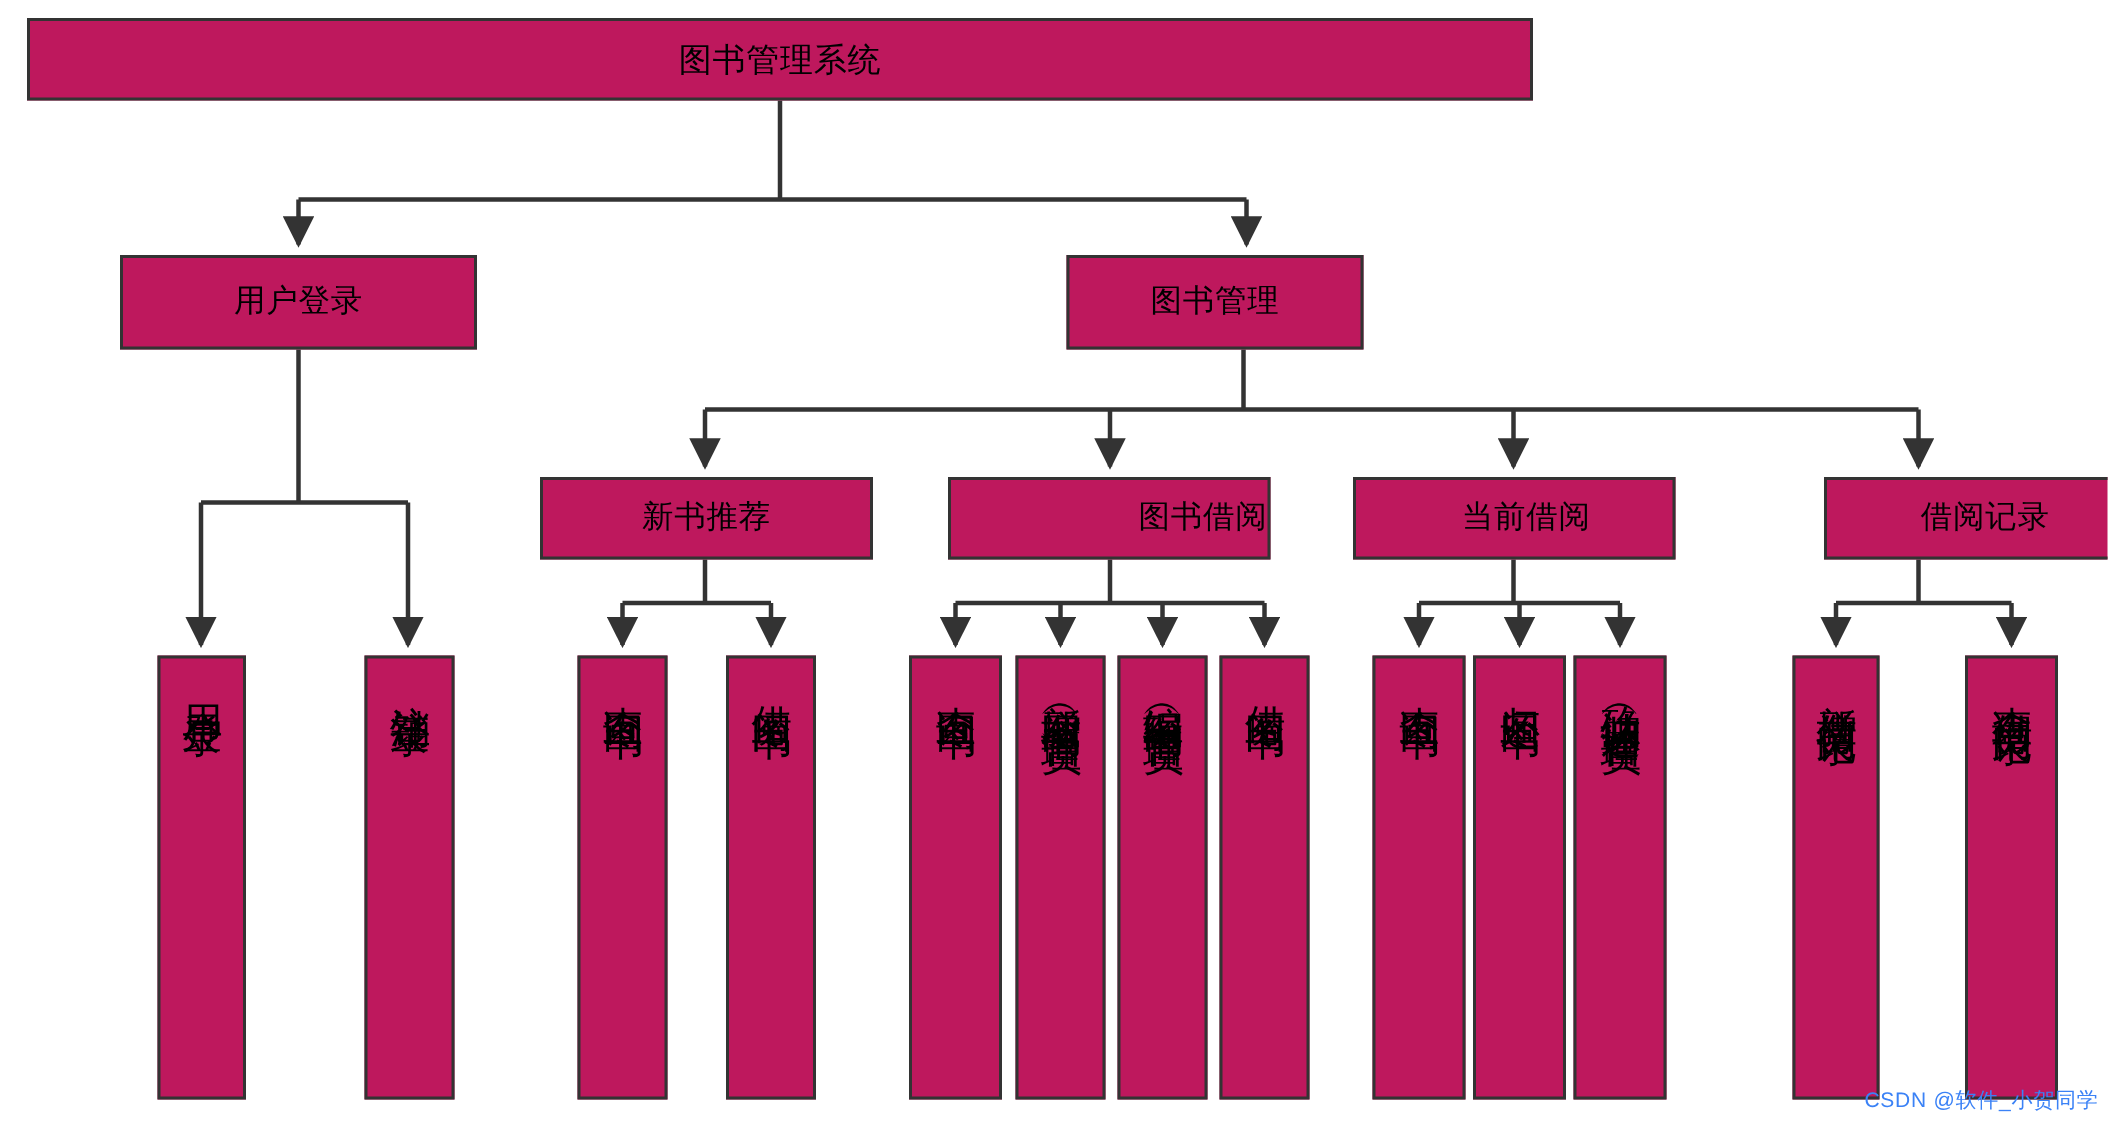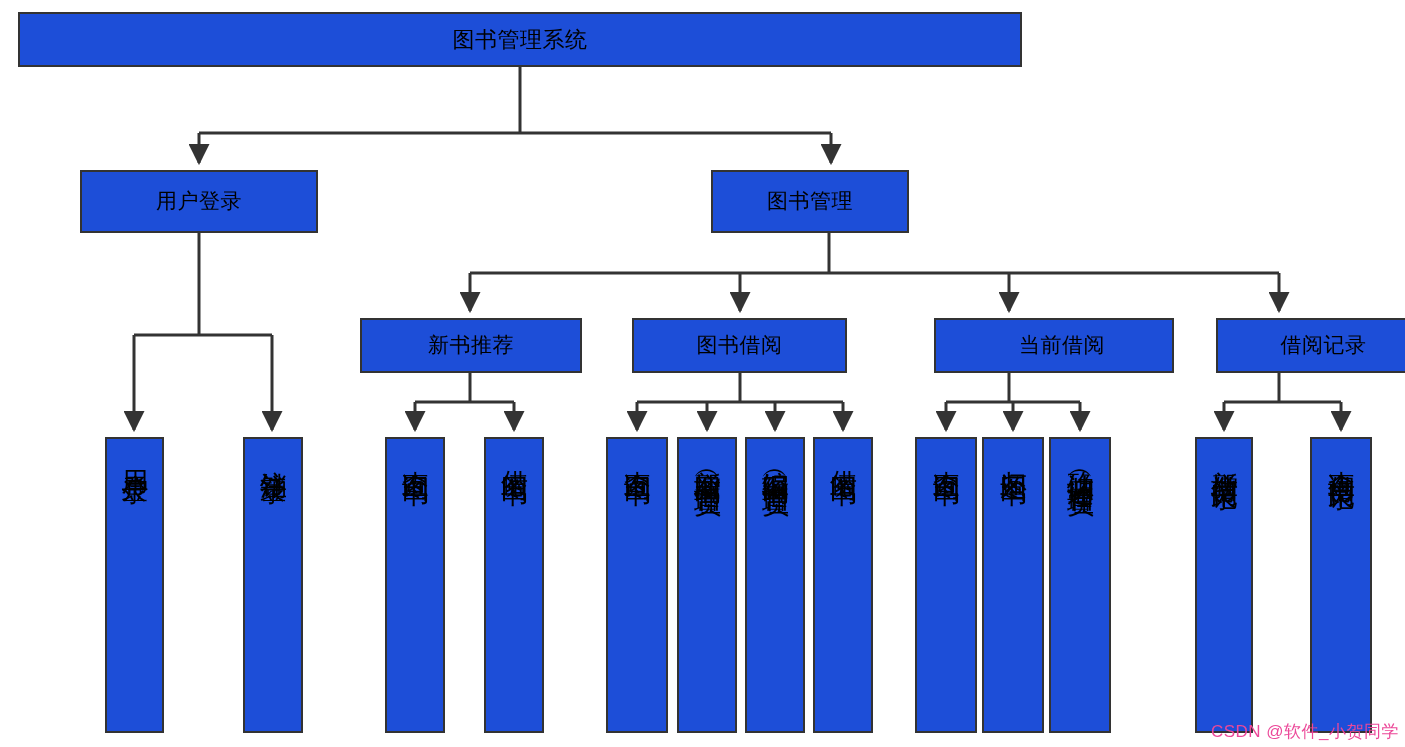--- a/index.html
+++ b/index.html
@@ -25,21 +25,21 @@
     position: absolute;
     left: 0;
     top: 0;
     width: 1405px;
     height: 747px;
     pointer-events: none;
   }
   .node {
     position: absolute;
     box-sizing: border-box;
-    background: #1d4ed8;
+    background: #be185d;
     border: 2px solid #333333;
     display: flex;
     align-items: center;
     justify-content: center;
     color: #000000;
   }
   .node .label {
     display: block;
     text-align: center;
     line-height: 1.18;
@@ -64,22 +64,22 @@
     text-orientation: upright;
     font-size: 27px;
     line-height: 1.0;
     letter-spacing: 3px;
     white-space: nowrap;
   }
   #watermark {
     position: absolute;
     right: 6px;
     bottom: 4px;
-    font-size: 17px;
-    color: #ec4899;
+    font-size: 14px;
+    color: #3b82f6;
     white-space: nowrap;
     letter-spacing: 0.5px;
   }
 </style>
 </head>
 <body>
 
 <div id="diagram-root">
 
   <svg class="connectors" viewBox="0 0 1405 747" xmlns="http://www.w3.org/2000/svg">
@@ -139,24 +139,24 @@
   <div class="node horiz" style="left:80px; top:170px; width:238px; height:63px;">
     <span class="label">用户登录</span>
   </div>
   <div class="node horiz" style="left:711px; top:170px; width:198px; height:63px;">
     <span class="label">图书管理</span>
   </div>
 
   <div class="node horiz" style="left:360px; top:318px; width:222px; height:55px;justify-content:center;">
     <span class="label">新书推荐</span>
   </div>
-  <div class="node horiz" style="left:632px; top:318px; width:215px; height:55px;">
+  <div class="node horiz" style="left:632px; top:318px; width:215px; height:55px;justify-content:flex-end;">
     <span class="label">图书借阅</span>
   </div>
-  <div class="node horiz" style="left:934px; top:318px; width:240px; height:55px;padding-left:16px;">
+  <div class="node horiz" style="left:902px; top:318px; width:215px; height:55px;padding-left:16px;">
     <span class="label">当前借阅</span>
   </div>
   <div class="node horiz" style="left:1172px; top:318px; width:215px; height:55px;margin-left:44px;">
     <span class="label">借阅记录</span>
   </div>
 
   <div class="node vert" style="left:105px; top:437px; width:59px; height:296px;">
     <span class="label">用户登录</span>
   </div>
   <div class="node vert" style="left:243px; top:437px; width:60px; height:296px;">

